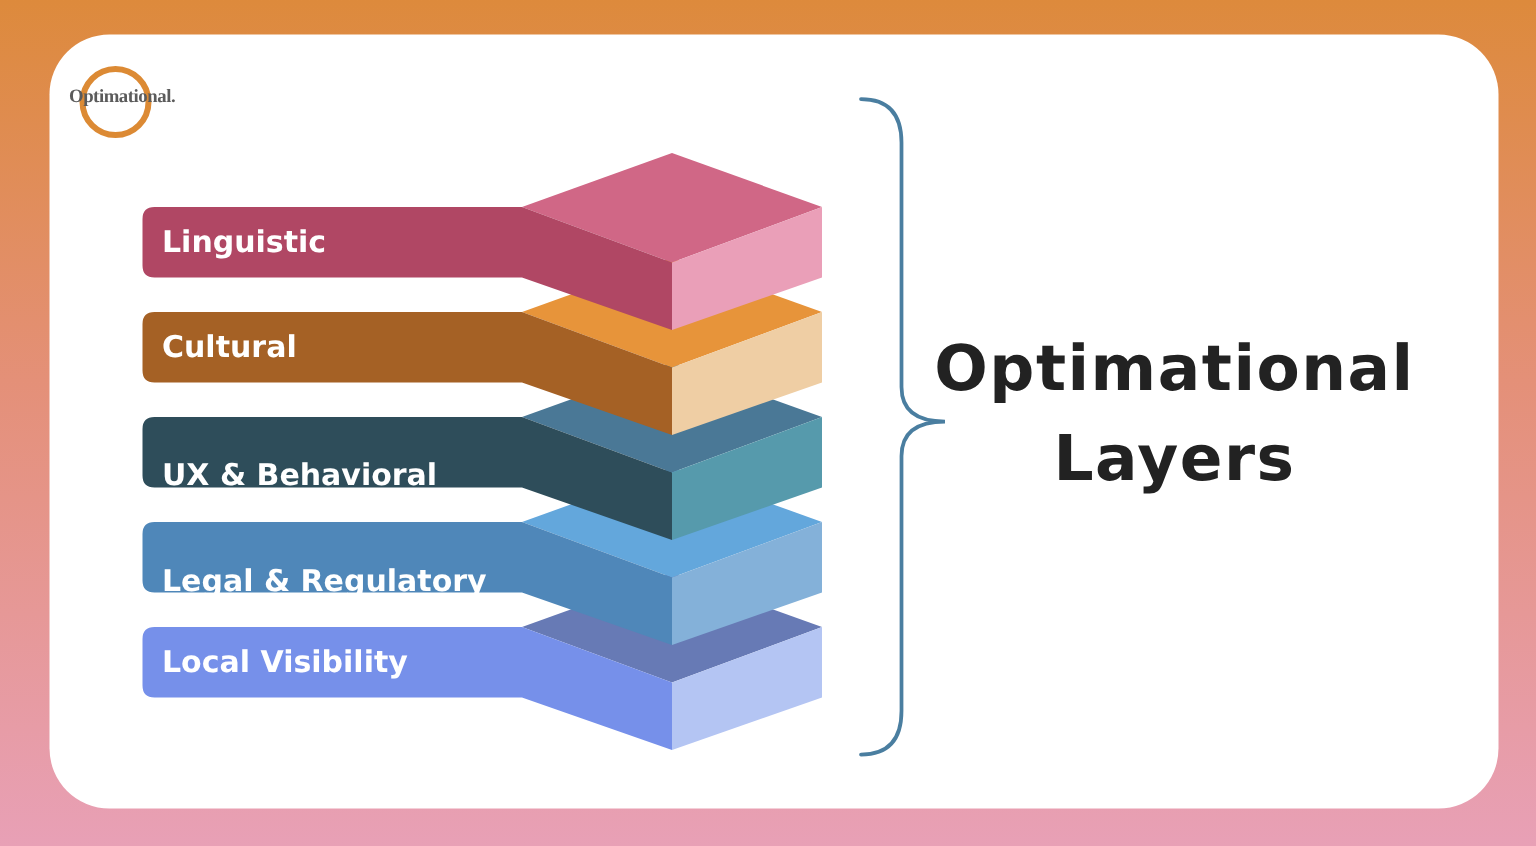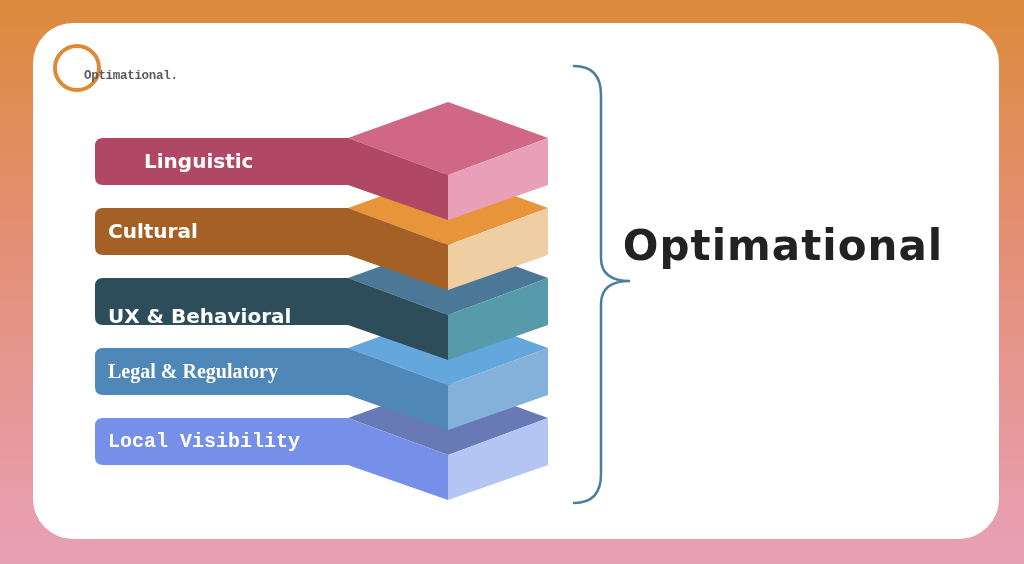--- a/index.html
+++ b/index.html
@@ -13,23 +13,23 @@
     background: #ffffff; border-radius: 40px;
   }
   .logo {
     position: absolute; left: 46px; top: 44px; width: 110px; height: 50px;
   }
   .logo-ring {
     position: absolute; left: 7px; top: 0px; width: 40px; height: 40px;
     border: 4px solid #dc8a34; border-radius: 50%;
   }
   .logo-text {
-    position: absolute; left: 0; top: 25px; background: transparent;
-    font-family: Liberation Mono, monospace; font-weight: bold; font-size: 12.5px;
-    color: #5b5b5b; letter-spacing: -0.3px; white-space: nowrap; margin-left: 38px;
+    position: absolute; left: 0; top: 13px; background: transparent;
+    font-family: Liberation Serif, serif; font-weight: bold; font-size: 12.5px;
+    color: #5b5b5b; letter-spacing: -0.3px; white-space: nowrap;
   }
   svg.stack { position: absolute; left: 0; top: 0; }
   .label {
     position: absolute; left: 108px; height: 47px; line-height: 47px;
     color: #ffffff; font-family: "DejaVu Sans", sans-serif; font-weight: bold;
     font-size: 20px; white-space: nowrap;
   }
   .title {
     position: absolute; left: 618px; top: 216px; width: 330px; text-align: center;
     font-family: "DejaVu Sans", sans-serif; font-weight: bold; font-size: 42px;
@@ -71,22 +71,23 @@
       <g>
         <polygon points="348,138 448,102 548,138 448,175" fill="#d06786"></polygon>
         <polygon points="448,175 548,138 548,185 448,220" fill="#ea9fb8"></polygon>
         <path d="M103 138 L348 138 L448 175 L448 220 L348 185 L103 185 Q95 185 95 177 L95 146 Q95 138 103 138 Z" fill="#b04764"></path>
       </g>
     </g>
   <path d="M574 66 Q601 66 601 95 L601 258 Q601 281 630 281 Q601 281 601 304 L601 474 Q601 503 574 503" fill="none" stroke="#4a7ea0" stroke-width="2.5" stroke-linecap="round"></path>
 </svg>
 
 <div id="labels">
-    <div class="label" style="top: 418px; font-family: Liberation Mono, monospace;">Local Visibility</div>
-    <div class="label" style="top: 348px; font-family: Liberation Serif, serif;">Legal &amp; Regulatory</div>
+    <div class="label" style="top: 418px;">Local Visibility</div>
+    <div class="label" style="top: 364px;">Legal &amp; Regulatory</div>
     <div class="label" style="top: 278px; margin-top: 15px;">UX &amp; Behavioral</div>
     <div class="label" style="top: 208px;">Cultural</div>
-    <div class="label" style="top: 138px; margin-left: 36px;">Linguistic</div>
+    <div class="label" style="top: 138px;">Linguistic</div>
   </div>
 
 <div class="title">
   <div>Optimational</div>
+  <div>Layers</div>
 </div>
 
 </body></html>

